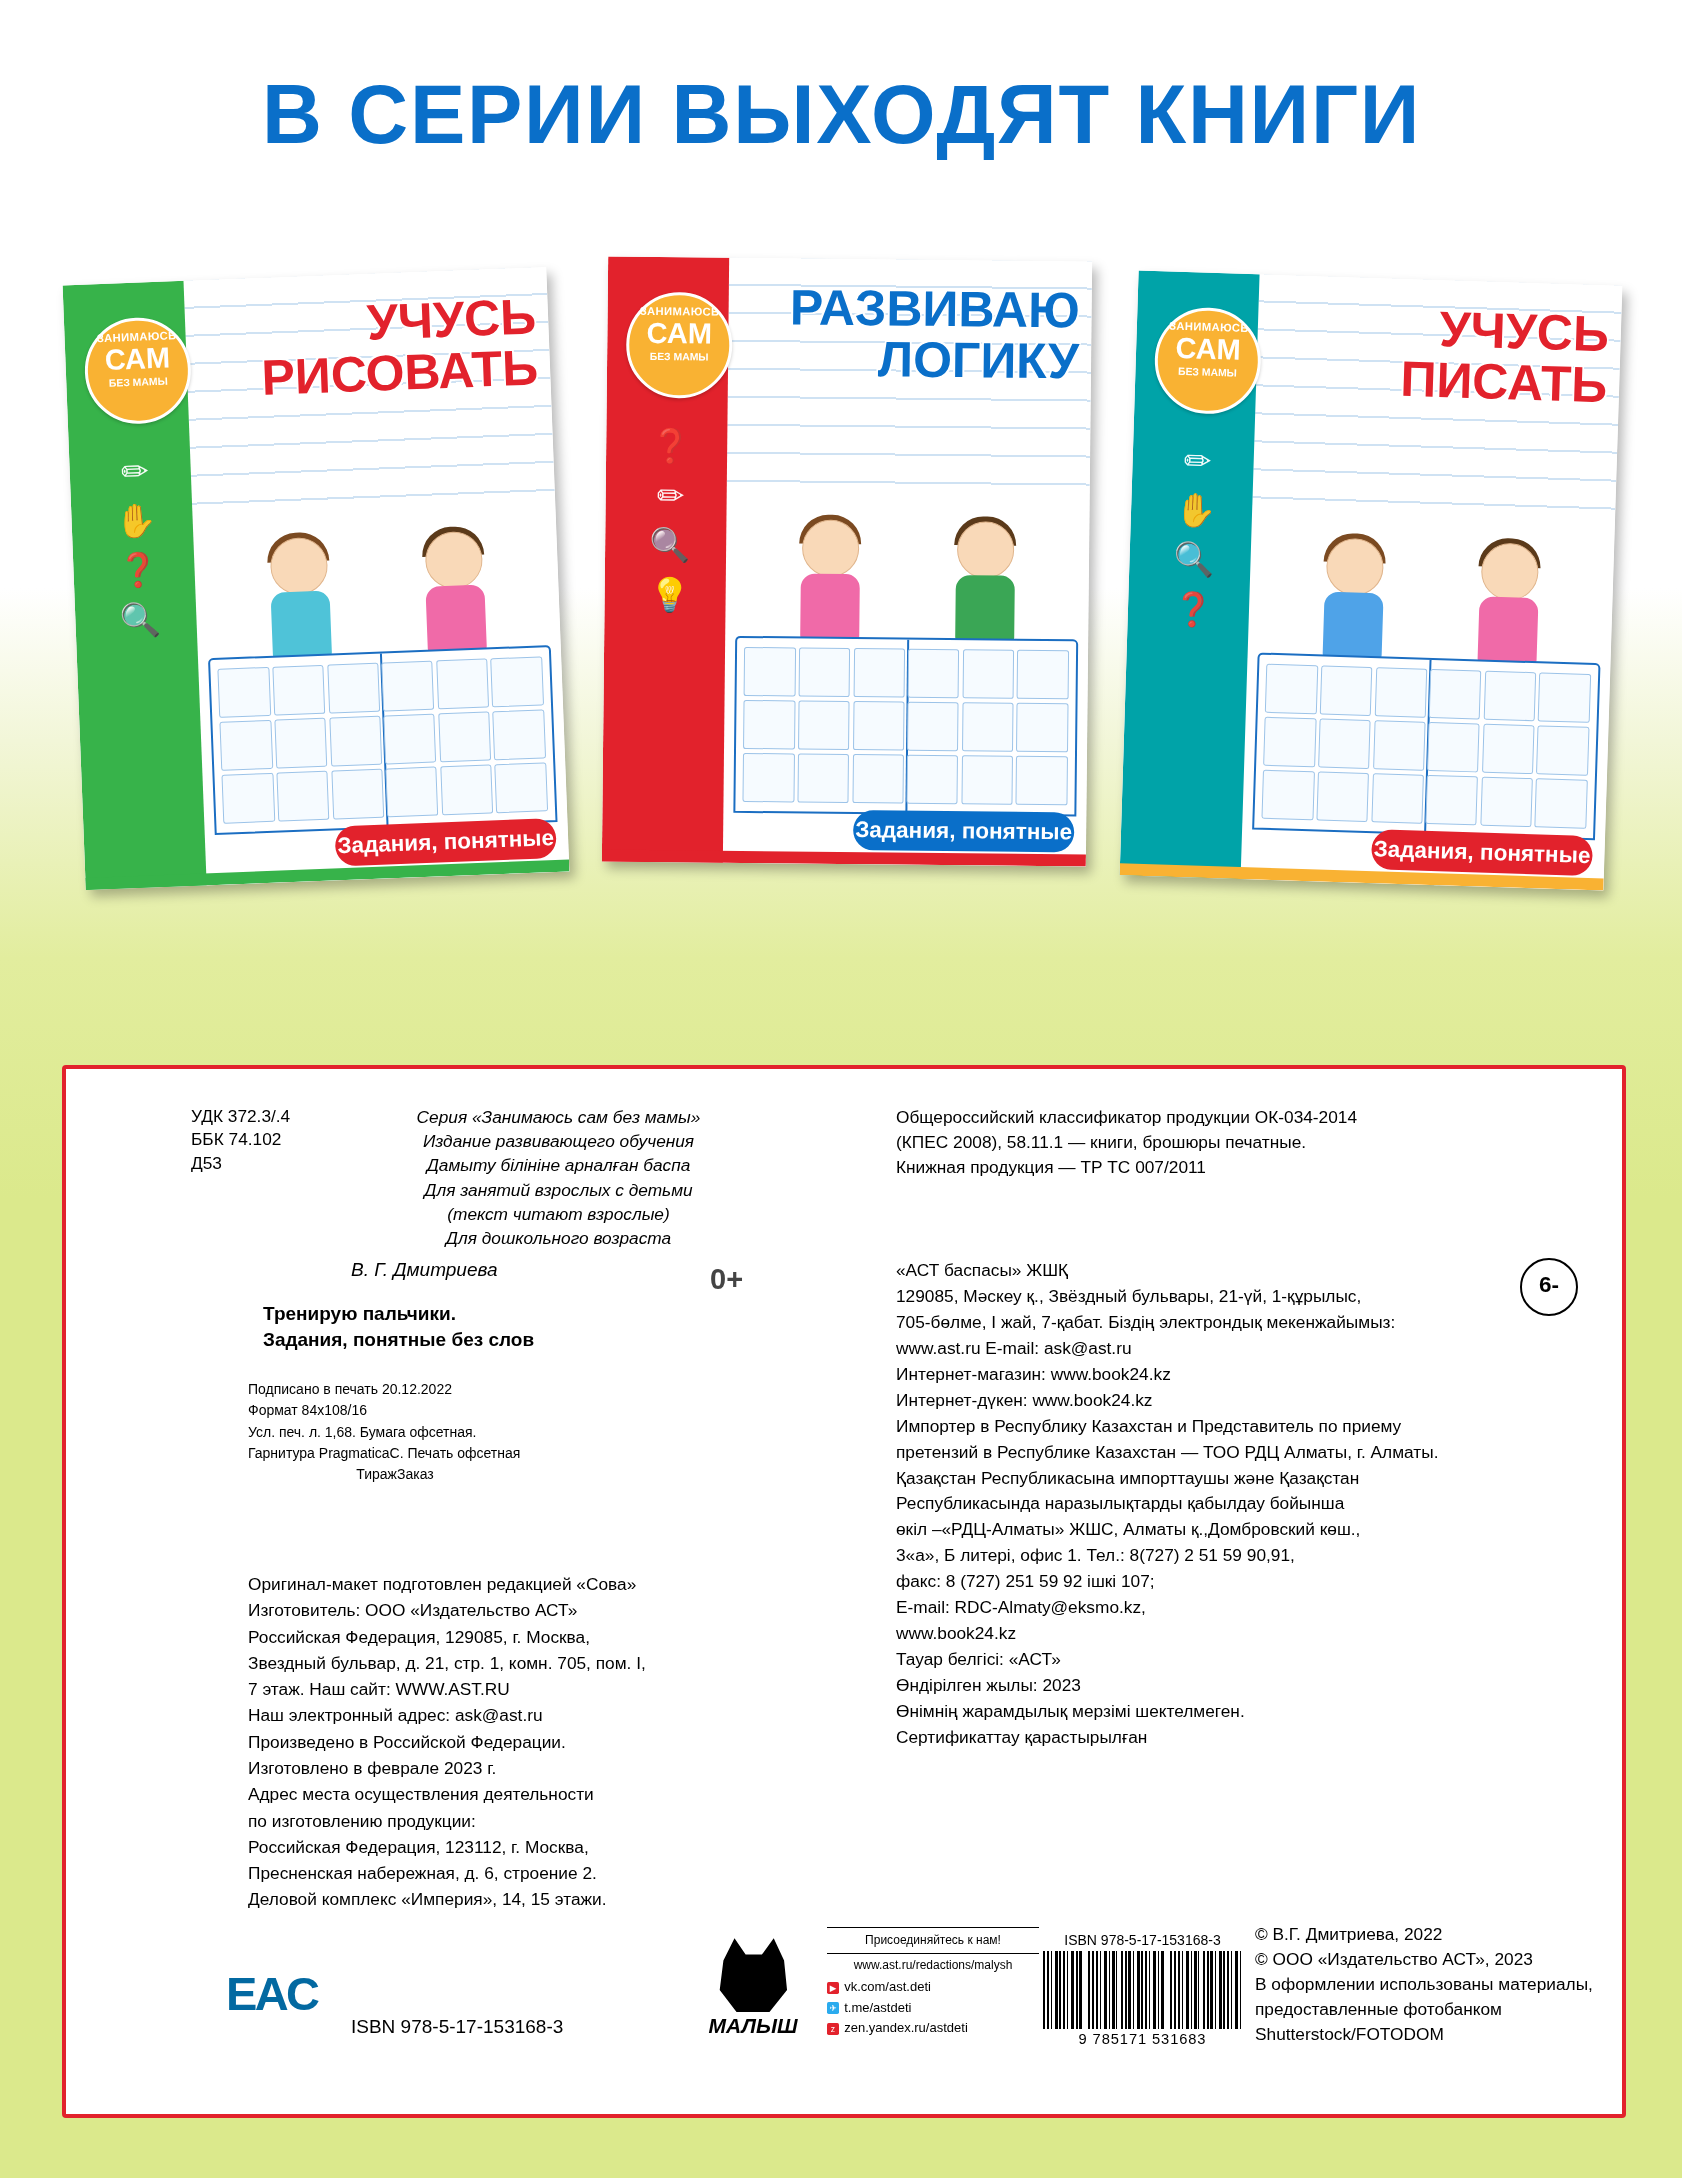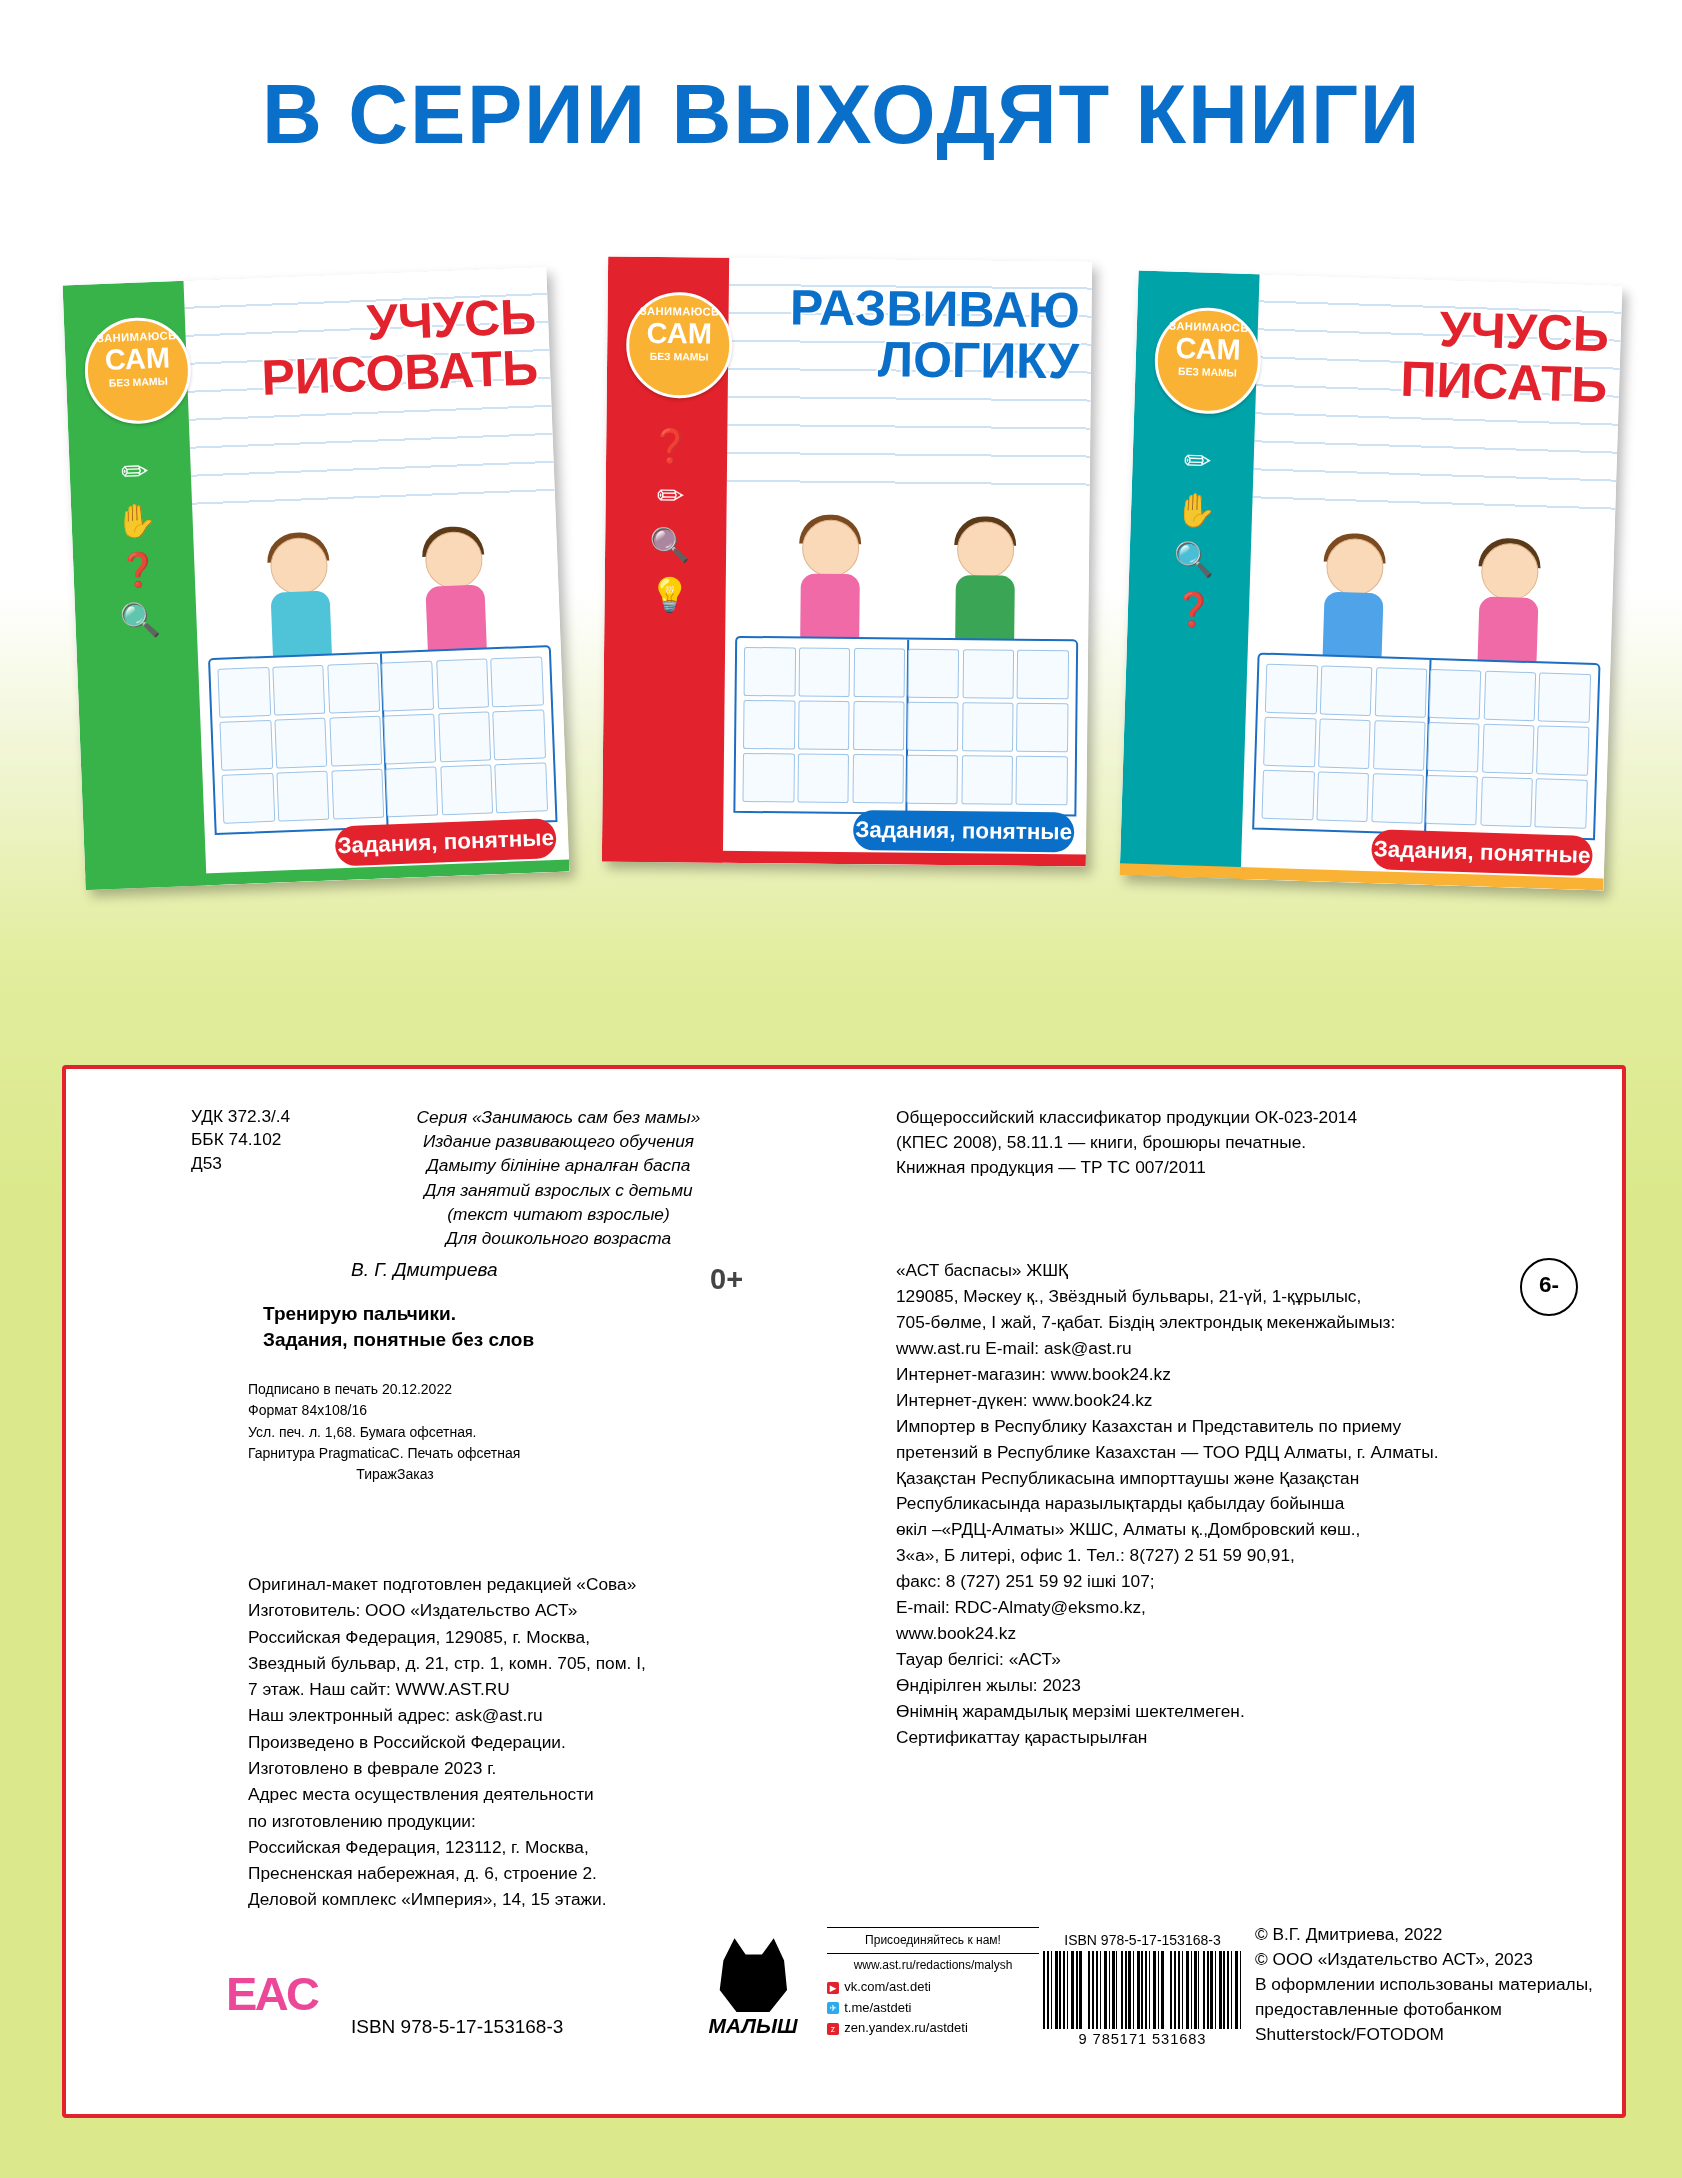--- a/index.html
+++ b/index.html
@@ -346,21 +346,21 @@
   
   .eac {
     position: absolute;
     left: 160px;
     bottom: 86px;
     width: 95px;
     height: 62px;
     font-size: 47px;
     font-weight: bold;
     letter-spacing: -2.6px;
-    color: #ec4899;
+    color: #0369a1;
   }
   .isbn-left {
     position: absolute;
     left: 285px;
     bottom: 76px;
     font-size: 19px;
   }
   .malysh-logo {
     position: absolute;
     left: 631px;
@@ -599,21 +599,21 @@
     <div class="series-block">
       <div class="s-line">Серия  «Занимаюсь сам без мамы»</div>
       <div class="s-line">Издание  развивающего  обучения</div>
       <div class="s-line">Дамыту білініне арналған баспа</div>
       <div class="s-line">Для занятий взрослых с детьми</div>
       <div class="s-line">(текст читают взрослые)</div>
       <div class="s-line">Для  дошкольного  возраста</div>
     </div>
 
     <div class="okp-block">
-      <div>Общероссийский классификатор продукции ОК-023-2014</div>
+      <div>Общероссийский классификатор продукции ОК-034-2014</div>
       <div>(КПЕС 2008), 58.11.1 — книги, брошюры печатные.</div>
       <div>Книжная продукция — ТР ТС 007/2011</div>
     </div>
 
     <div class="author">В. Г. Дмитриева</div>
 
     <div class="book-title">
       <div>Тренирую пальчики.</div>
       <div>Задания, понятные без слов</div>
     </div>

